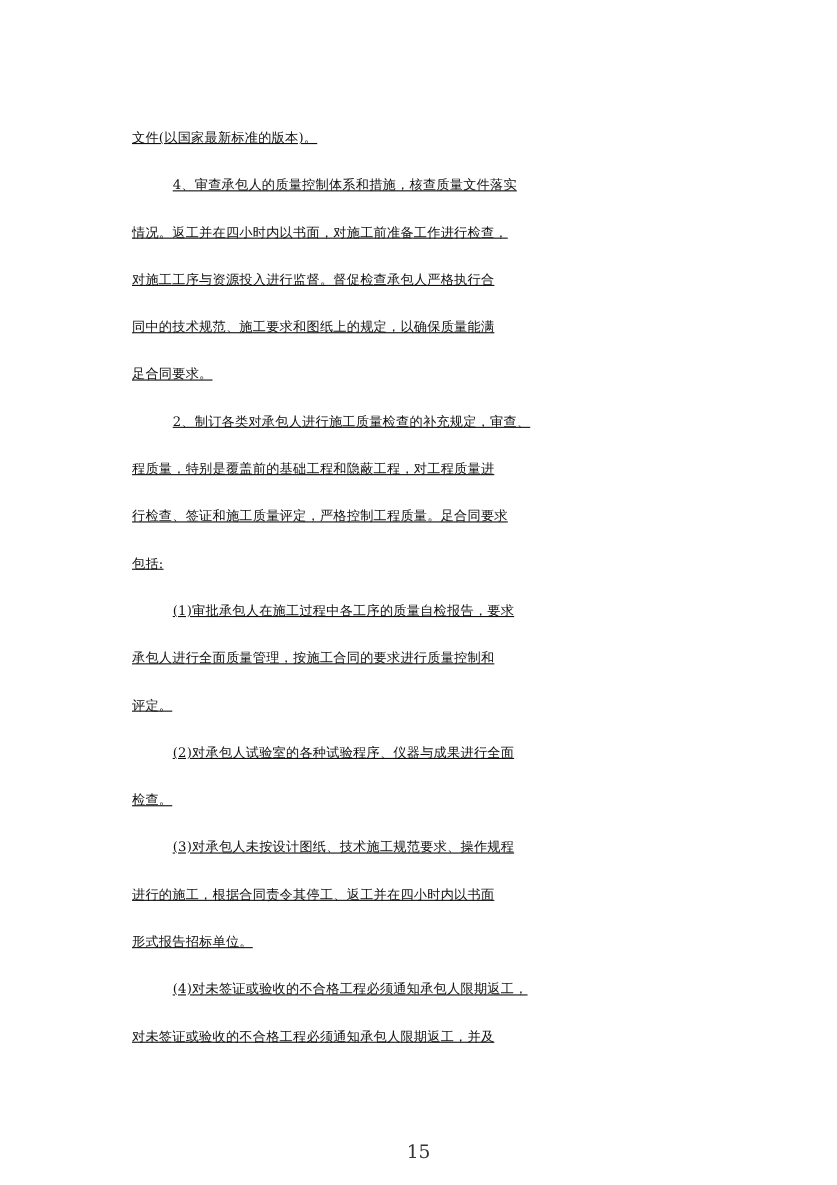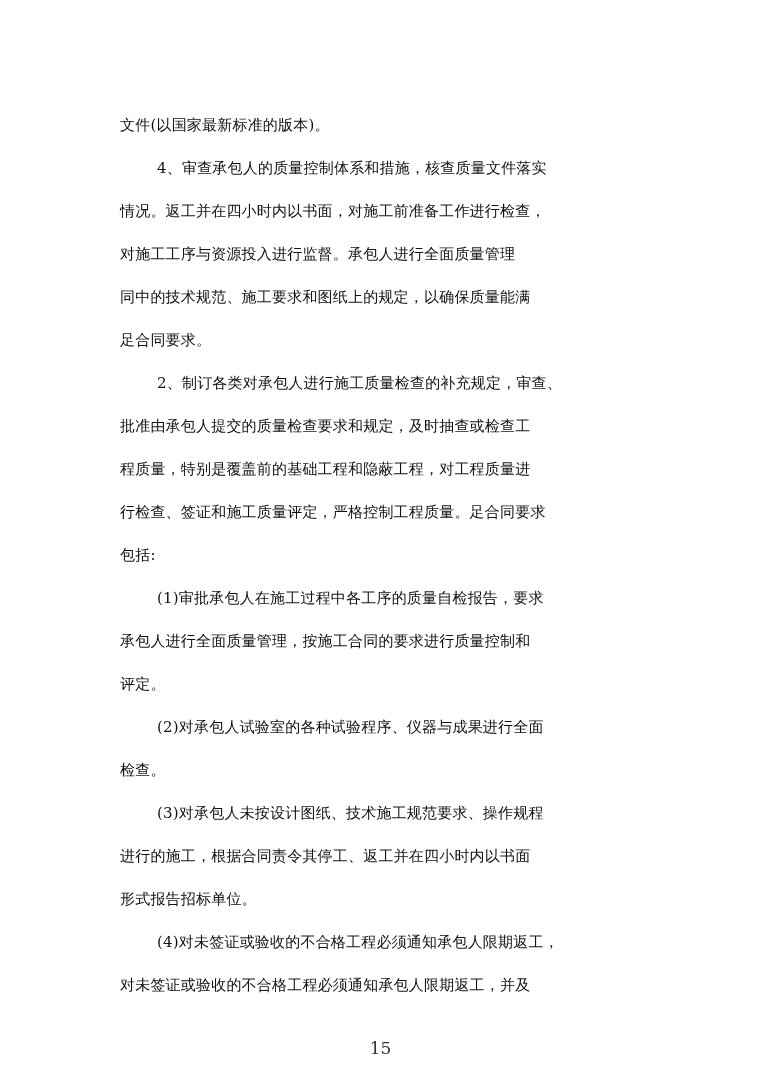--- a/index.html
+++ b/index.html
@@ -25,23 +25,24 @@
     }
     .body-text {
       position: absolute;
       left: 120px;
       top: 104px;
       width: 520px;
     }
     .line {
       height: 43px;
       line-height: 43px;
-      font-size: 15px;
+      font-size: 12px;
       white-space: nowrap;
       letter-spacing: 0.2px;
+      text-decoration: underline;
     }
     .line.indent {
       padding-left: 37px;
     }
     .page-number {
       position: absolute;
       left: 0;
       width: 761px;
       top: 1038px;
       text-align: center;
@@ -50,25 +51,24 @@
     }
   </style>
 </head>
 <body>
 
 <div class="page">
   <div class="body-text">
     <div class="line">文件(以国家最新标准的版本)。</div>
     <div class="line indent">4、审查承包人的质量控制体系和措施，核查质量文件落实</div>
     <div class="line">情况。返工并在四小时内以书面，对施工前准备工作进行检查，</div>
-    <div class="line">对施工工序与资源投入进行监督。承包人进行全面质量管理</div>
+    <div class="line">对施工工序与资源投入进行监督。督促检查承包人严格执行合</div>
     <div class="line">同中的技术规范、施工要求和图纸上的规定，以确保质量能满</div>
     <div class="line">足合同要求。</div>
     <div class="line indent">2、制订各类对承包人进行施工质量检查的补充规定，审查、</div>
-    <div class="line">批准由承包人提交的质量检查要求和规定，及时抽查或检查工</div>
     <div class="line">程质量，特别是覆盖前的基础工程和隐蔽工程，对工程质量进</div>
     <div class="line">行检查、签证和施工质量评定，严格控制工程质量。足合同要求</div>
     <div class="line">包括:</div>
     <div class="line indent">(1)审批承包人在施工过程中各工序的质量自检报告，要求</div>
     <div class="line">承包人进行全面质量管理，按施工合同的要求进行质量控制和</div>
     <div class="line">评定。</div>
     <div class="line indent">(2)对承包人试验室的各种试验程序、仪器与成果进行全面</div>
     <div class="line">检查。</div>
     <div class="line indent">(3)对承包人未按设计图纸、技术施工规范要求、操作规程</div>
     <div class="line">进行的施工，根据合同责令其停工、返工并在四小时内以书面</div>

